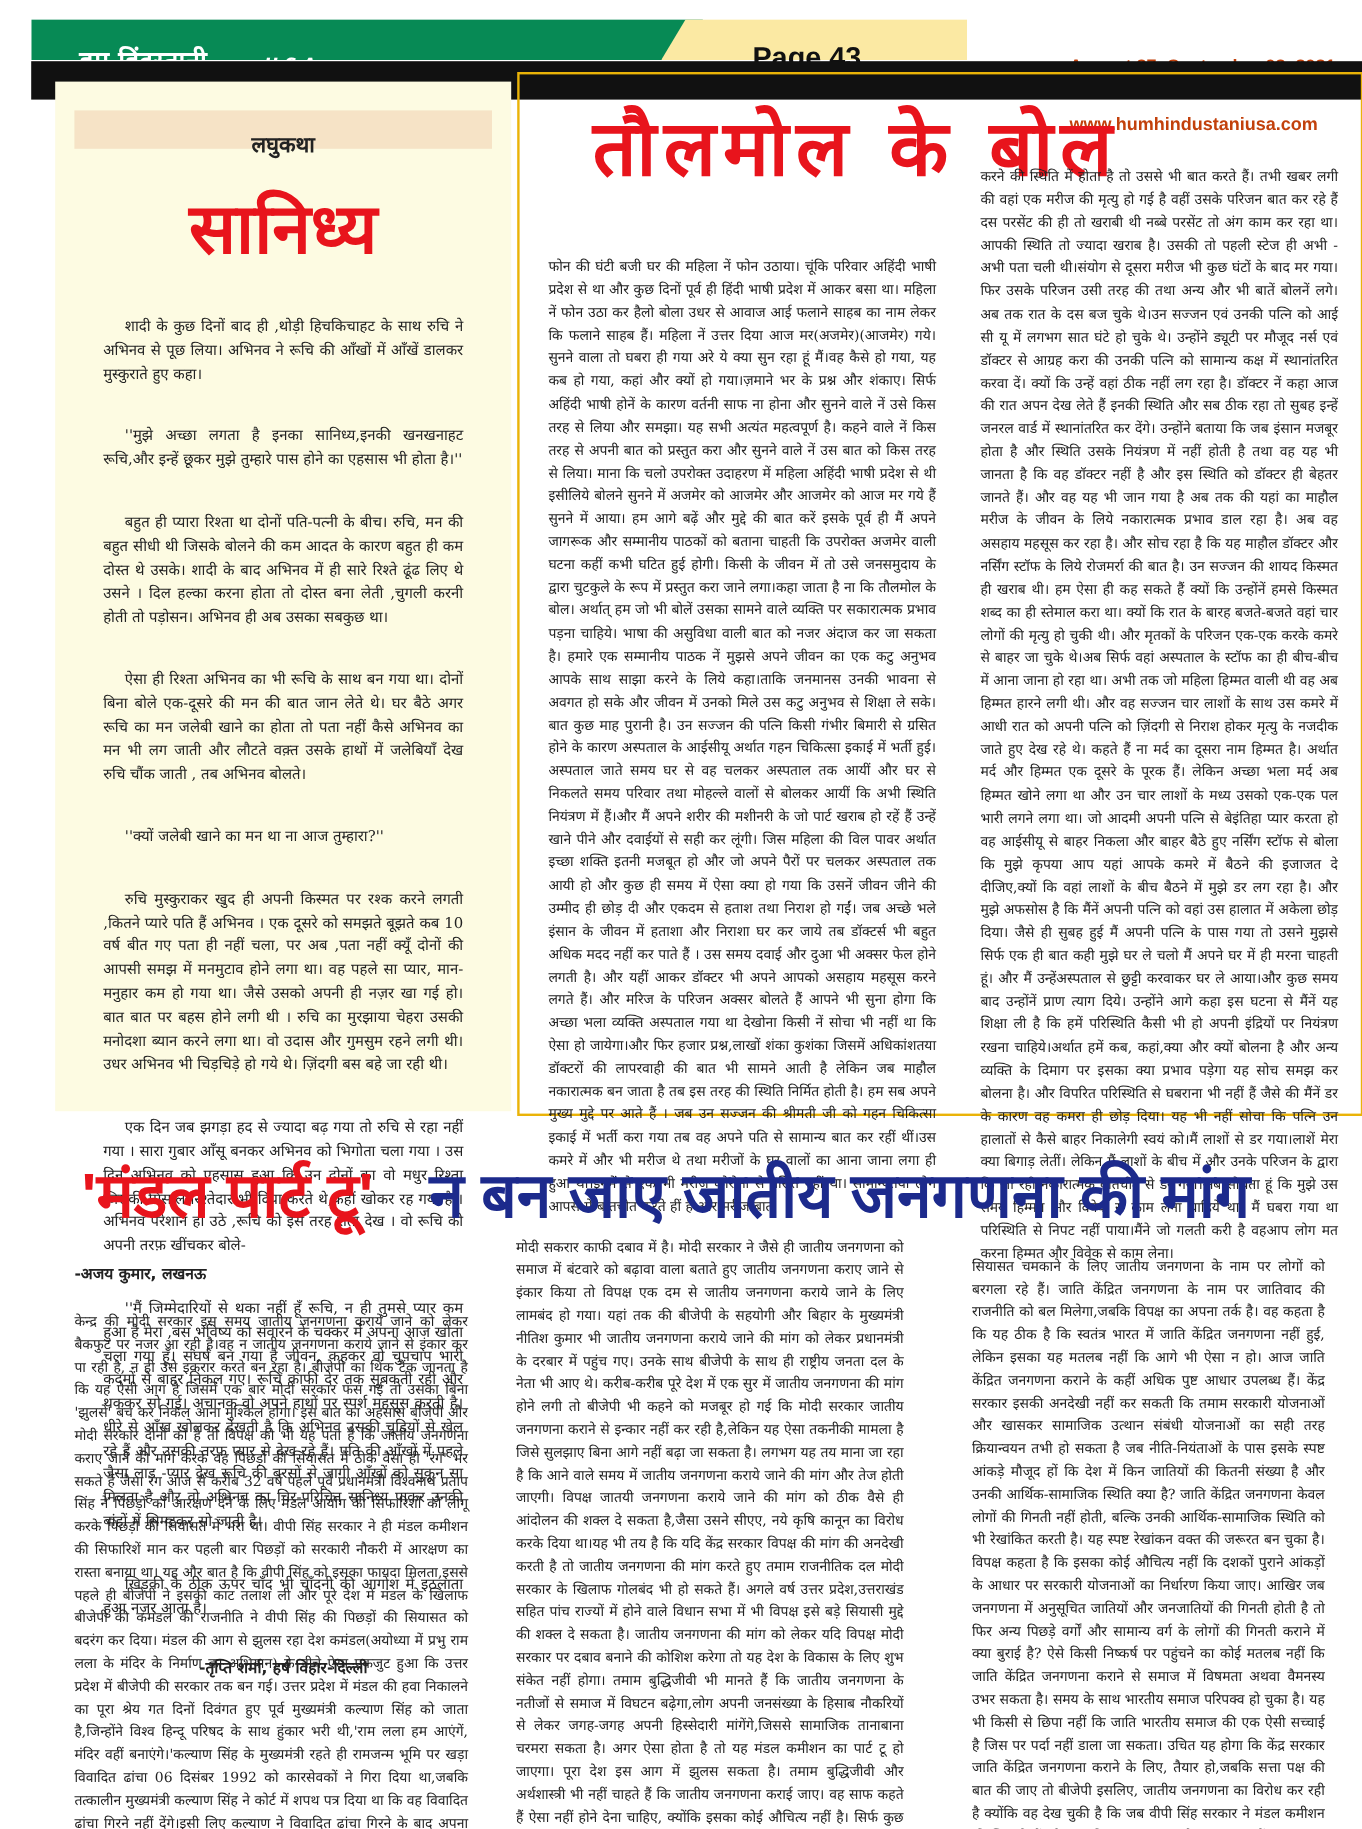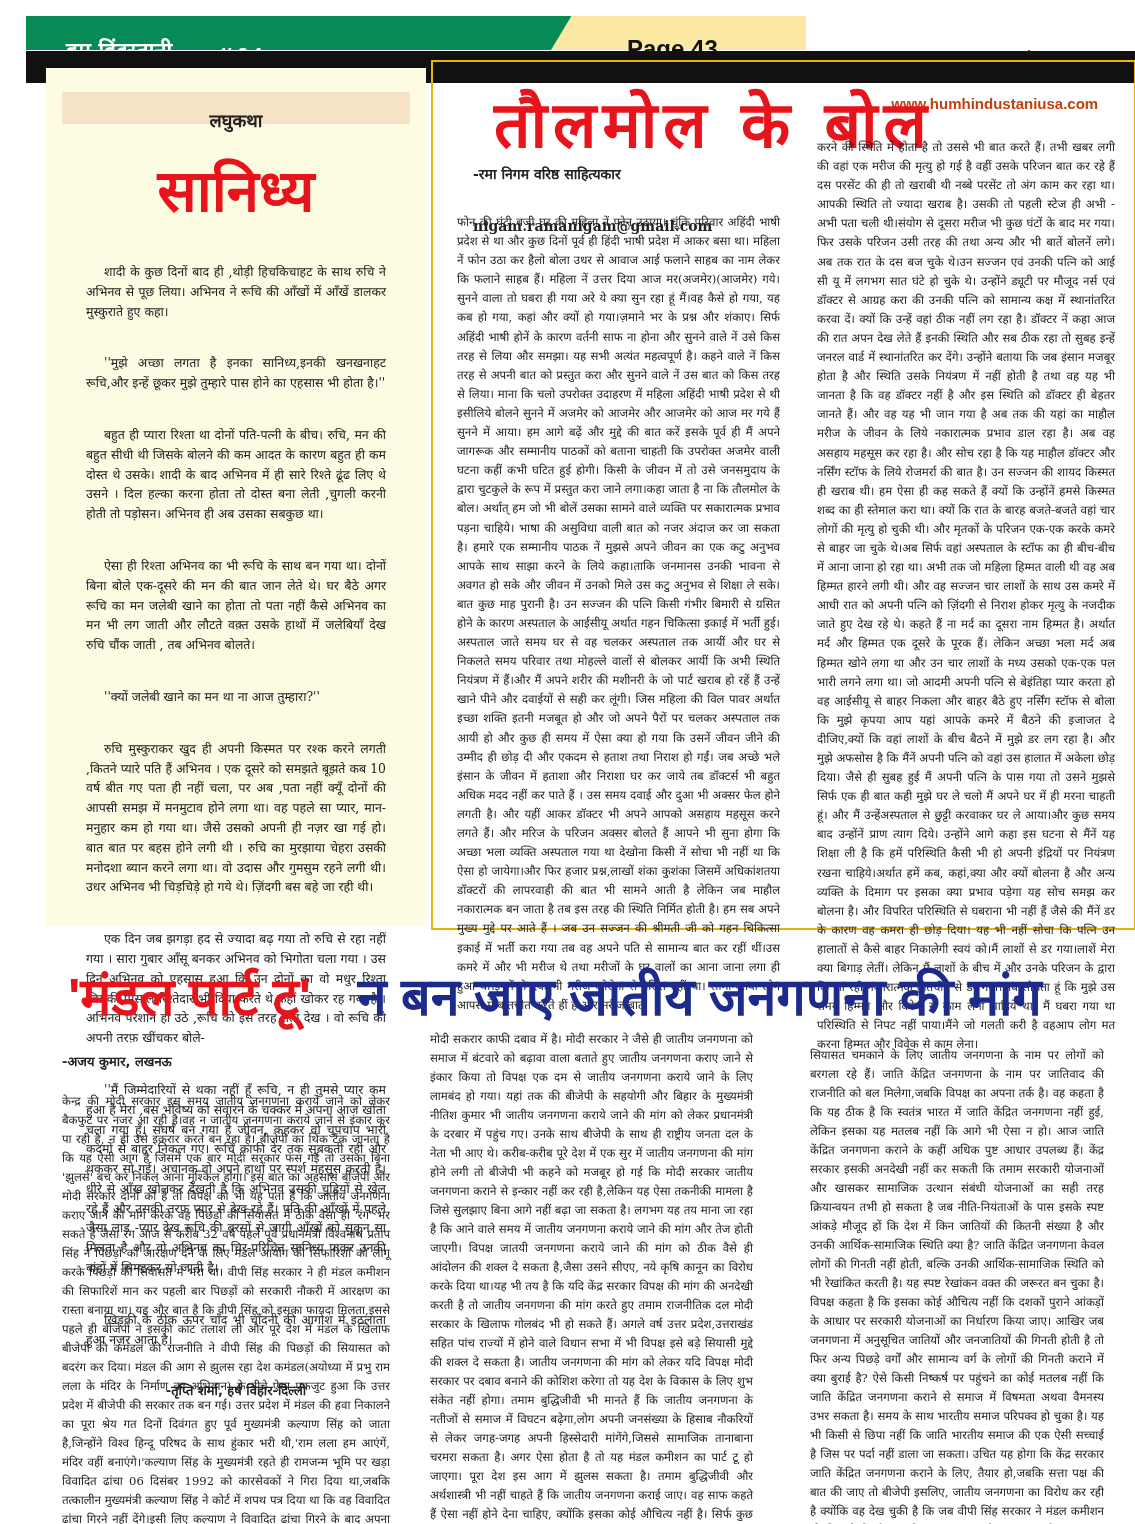--- a/index.html
+++ b/index.html
@@ -62,24 +62,20 @@
     <p>रुचि मुस्कुराकर खुद ही अपनी किस्मत पर रश्क करने लगती ,कितने प्यारे पति हैं अभिनव । एक दूसरे को समझते बूझते कब 10 वर्ष बीत गए पता ही नहीं चला, पर अब ,पता नहीं क्यूँ दोनों की आपसी समझ में मनमुटाव होने लगा था। वह पहले सा प्यार, मान-मनुहार कम हो गया था। जैसे उसको अपनी ही नज़र खा गई हो। बात बात पर बहस होने लगी थी । रुचि का मुरझाया चेहरा उसकी मनोदशा ब्यान करने लगा था। वो उदास और गुमसुम रहने लगी थी। उधर अभिनव भी चिड़चिड़े हो गये थे। ज़िंदगी बस बहे जा रही थी।</p>
     <p>एक दिन जब झगड़ा हद से ज्यादा बढ़ गया तो रुचि से रहा नहीं गया । सारा गुबार आँसू बनकर अभिनव को भिगोता चला गया । उस दिन अभिनव को एहसास हुआ कि उन दोनों का वो मधुर रिश्ता जिसकी मिसाल रिश्तेदार भी दिया करते थे,कहीं खोकर रह गया है । अभिनव परेशान हो उठे ,रूचि को इस तरह रोता देख । वो रूचि को अपनी तरफ़ खींचकर बोले-</p>
     <p>''मैं जिम्मेदारियों से थका नहीं हूँ रूचि, न ही तुमसे प्यार कम हुआ है मेरा ,बस भविष्य को संवारने के चक्कर में अपना आज खोता चला गया हूँ। संघर्ष बन गया है जीवन, कहकर वो चुपचाप भारी कदमों से बाहर निकल गए। रूचि काफी देर तक सुबकती रही और थककर सो गई। अचानक वो अपने हाथों पर स्पर्श महसूस करती है।धीरे से आँख खोलकर देखती है कि अभिनव उसकी चूड़ियों से खेल रहे हैं और उसकी तरफ़ प्यार से देख रहे हैं। पति की आँखों में पहले जैसा लाड़ -प्यार देख रूचि की बरसों से जागी आँखों को सुकून सा मिलता है और वो अभिनव का चिर-परिचित सानिध्य पाकर उनकी बांहों में सिमटकर सो जाती है।</p>
     <p>खिड़की के ठीक ऊपर चाँद भी चाँदनी की आगोश में इठलाता हुआ नज़र आता है।</p>
     <div class="sauthor">-तृप्ति शर्मा, हर्ष विहार-दिल्ली</div>
   </div>
 </div>
 
 <div class="box">
   <div class="btitle">तौलमोल के बोल</div>
-  <div class="byline">
-    <div>-रमा निगम वरिष्ठ साहित्यकार</div>
-    <div>nigam.ramanigam@gmail.com</div>
-  </div>
   <div class="col col2">फोन की घंटी बजी घर की महिला नें फोन उठाया। चूंकि परिवार अहिंदी भाषी प्रदेश से था और कुछ दिनों पूर्व ही हिंदी भाषी प्रदेश में आकर बसा था। महिला नें फोन उठा कर हैलो बोला उधर से आवाज आई फलाने साहब का नाम लेकर कि फलाने साहब हैं। महिला नें उत्तर दिया आज मर(अजमेर)(आजमेर) गये।सुनने वाला तो घबरा ही गया अरे ये क्या सुन रहा हूं मैं।वह कैसे हो गया, यह कब हो गया, कहां और क्यों हो गया।ज़माने भर के प्रश्न और शंकाए। सिर्फ अहिंदी भाषी होनें के कारण वर्तनी साफ ना होना और सुनने वाले नें उसे किस तरह से लिया और समझा। यह सभी अत्यंत महत्वपूर्ण है। कहने वाले नें किस तरह से अपनी बात को प्रस्तुत करा और सुनने वाले नें उस बात को किस तरह से लिया। माना कि चलो उपरोक्त उदाहरण में महिला अहिंदी भाषी प्रदेश से थी इसीलिये बोलने सुनने में अजमेर को आजमेर और आजमेर को आज मर गये हैं सुनने में आया। हम आगे बढ़ें और मुद्दे की बात करें इसके पूर्व ही मैं अपने जागरूक और सम्मानीय पाठकों को बताना चाहती कि उपरोक्त अजमेर वाली घटना कहीं कभी घटित हुई होगी। किसी के जीवन में तो उसे जनसमुदाय के द्वारा चुटकुले के रूप में प्रस्तुत करा जाने लगा।कहा जाता है ना कि तौलमोल के बोल। अर्थात् हम जो भी बोलें उसका सामने वाले व्यक्ति पर सकारात्मक प्रभाव पड़ना चाहिये। भाषा की असुविधा वाली बात को नजर अंदाज कर जा सकता है। हमारे एक सम्मानीय पाठक नें मुझसे अपने जीवन का एक कटु अनुभव आपके साथ साझा करने के लिये कहा।ताकि जनमानस उनकी भावना से अवगत हो सके और जीवन में उनको मिले उस कटु अनुभव से शिक्षा ले सके। बात कुछ माह पुरानी है। उन सज्जन की पत्नि किसी गंभीर बिमारी से ग्रसित होने के कारण अस्पताल के आईसीयू अर्थात गहन चिकित्सा इकाई में भर्ती हुई। अस्पताल जाते समय घर से वह चलकर अस्पताल तक आयीं और घर से निकलते समय परिवार तथा मोहल्ले वालों से बोलकर आयीं कि अभी स्थिति नियंत्रण में हैं।और मैं अपने शरीर की मशीनरी के जो पार्ट खराब हो रहें हैं उन्हें खाने पीने और दवाईयों से सही कर लूंगी। जिस महिला की विल पावर अर्थात इच्छा शक्ति इतनी मजबूत हो और जो अपने पैरों पर चलकर अस्पताल तक आयी हो और कुछ ही समय में ऐसा क्या हो गया कि उसनें जीवन जीने की उम्मीद ही छोड़ दी और एकदम से हताश तथा निराश हो गईं। जब अच्छे भले इंसान के जीवन में हताशा और निराशा घर कर जाये तब डॉक्टर्स भी बहुत अधिक मदद नहीं कर पाते हैं । उस समय दवाई और दुआ भी अक्सर फेल होने लगती है। और यहीं आकर डॉक्टर भी अपने आपको असहाय महसूस करने लगते हैं। और मरिज के परिजन अक्सर बोलते हैं आपने भी सुना होगा कि अच्छा भला व्यक्ति अस्पताल गया था देखोना किसी नें सोचा भी नहीं था कि ऐसा हो जायेगा।और फिर हजार प्रश्न,लाखों शंका कुशंका जिसमें अधिकांशतया डॉक्टरों की लापरवाही की बात भी सामने आती है लेकिन जब माहौल नकारात्मक बन जाता है तब इस तरह की स्थिति निर्मित होती है। हम सब अपने मुख्य मुद्दे पर आते हैं । जब उन सज्जन की श्रीमती जी को गहन चिकित्सा इकाई में भर्ती करा गया तब वह अपने पति से सामान्य बात कर रहीं थीं।उस कमरे में और भी मरीज थे तथा मरीजों के घर वालों का आना जाना लगा ही हुआ था।इनमें से एक भी मरीज कोरोना से ग्रसित नहीं था। सामान्यतया लोग आपस में बातचीत करते हीं हैं और मरीज बात</div>
   <div class="col col3">करने की स्थिति में होता है तो उससे भी बात करते हैं। तभी खबर लगी की वहां एक मरीज की मृत्यु हो गई है वहीं उसके परिजन बात कर रहे हैं दस परसेंट की ही तो खराबी थी नब्बे परसेंट तो अंग काम कर रहा था।आपकी स्थिति तो ज्यादा खराब है। उसकी तो पहली स्टेज ही अभी - अभी पता चली थी।संयोग से दूसरा मरीज भी कुछ घंटों के बाद मर गया। फिर उसके परिजन उसी तरह की तथा अन्य और भी बातें बोलनें लगे। अब तक रात के दस बज चुके थे।उन सज्जन एवं उनकी पत्नि को आई सी यू में लगभग सात घंटे हो चुके थे। उन्होंने ड्यूटी पर मौजूद नर्स एवं डॉक्टर से आग्रह करा की उनकी पत्नि को सामान्य कक्ष में स्थानांतरित करवा दें। क्यों कि उन्हें वहां ठीक नहीं लग रहा है। डॉक्टर नें कहा आज की रात अपन देख लेते हैं इनकी स्थिति और सब ठीक रहा तो सुबह इन्हें जनरल वार्ड में स्थानांतरित कर देंगे। उन्होंने बताया कि जब इंसान मजबूर होता है और स्थिति उसके नियंत्रण में नहीं होती है तथा वह यह भी जानता है कि वह डॉक्टर नहीं है और इस स्थिति को डॉक्टर ही बेहतर जानते हैं। और वह यह भी जान गया है अब तक की यहां का माहौल मरीज के जीवन के लिये नकारात्मक प्रभाव डाल रहा है। अब वह असहाय महसूस कर रहा है। और सोच रहा है कि यह माहौल डॉक्टर और नर्सिंग स्टॉफ के लिये रोजमर्रा की बात है। उन सज्जन की शायद किस्मत ही खराब थी। हम ऐसा ही कह सकते हैं क्यों कि उन्होंनें हमसे किस्मत शब्द का ही स्तेमाल करा था। क्यों कि रात के बारह बजते-बजते वहां चार लोगों की मृत्यु हो चुकी थी। और मृतकों के परिजन एक-एक करके कमरे से बाहर जा चुके थे।अब सिर्फ वहां अस्पताल के स्टॉफ का ही बीच-बीच में आना जाना हो रहा था। अभी तक जो महिला हिम्मत वाली थी वह अब हिम्मत हारने लगी थी। और वह सज्जन चार लाशों के साथ उस कमरे में आधी रात को अपनी पत्नि को ज़िंदगी से निराश होकर मृत्यु के नजदीक जाते हुए देख रहे थे। कहते हैं ना मर्द का दूसरा नाम हिम्मत है। अर्थात मर्द और हिम्मत एक दूसरे के पूरक हैं। लेकिन अच्छा भला मर्द अब हिम्मत खोने लगा था और उन चार लाशों के मध्य उसको एक-एक पल भारी लगने लगा था। जो आदमी अपनी पत्नि से बेइंतिहा प्यार करता हो वह आईसीयू से बाहर निकला और बाहर बैठे हुए नर्सिंग स्टॉफ से बोला कि मुझे कृपया आप यहां आपके कमरे में बैठने की इजाजत दे दीजिए,क्यों कि वहां लाशों के बीच बैठने में मुझे डर लग रहा है। और मुझे अफसोस है कि मैंनें अपनी पत्नि को वहां उस हालात में अकेला छोड़ दिया। जैसे ही सुबह हुई मैं अपनी पत्नि के पास गया तो उसने मुझसे सिर्फ एक ही बात कही मुझे घर ले चलो मैं अपने घर में ही मरना चाहती हूं। और मैं उन्हेंअस्पताल से छुट्टी करवाकर घर ले आया।और कुछ समय बाद उन्होंनें प्राण त्याग दिये। उन्होंने आगे कहा इस घटना से मैंनें यह शिक्षा ली है कि हमें परिस्थिति कैसी भी हो अपनी इंद्रियों पर नियंत्रण रखना चाहिये।अर्थात हमें कब, कहां,क्या और क्यों बोलना है और अन्य व्यक्ति के दिमाग पर इसका क्या प्रभाव पड़ेगा यह सोच समझ कर बोलना है। और विपरित परिस्थिति से घबराना भी नहीं हैं जैसे की मैंनें डर के कारण वह कमरा ही छोड़ दिया। यह भी नहीं सोचा कि पत्नि उन हालातों से कैसे बाहर निकालेगी स्वयं को।मैं लाशों से डर गया।लाशें मेरा क्या बिगाड़ लेतीं। लेकिन मैं लाशों के बीच में और उनके परिजन के द्वारा कि जा रही नकारात्मक बातचीत से डर गया।अब सोचता हूं कि मुझे उस समय हिम्मत और विवेक से काम लेना चाहिये था। मैं घबरा गया था परिस्थिति से निपट नहीं पाया।मैंने जो गलती करी है वहआप लोग मत करना हिम्मत और विवेक से काम लेना।</div>
 </div>
 
 <div class="headline"><span class="red">'मंडल पार्ट टू'</span> <span class="blue">न बन जाए जातीय जनगणना की मांग</span></div>
 <div class="aname">-अजय कुमार, लखनऊ</div>
 <div class="bcol bc1">केन्द्र की मोदी सरकार इस समय जातीय जनगणना कराये जाने को लेकर बैकफुट पर नजर आ रही है।वह न जातीय जनगणना कराये जाने से इंकार कर पा रही है, न ही उसे इकरार करते बन रहा है। बीजेपी का थिंक टैंक जानता है कि यह ऐसी आग है जिसमें एक बार मोदी सरकार फंस गई तो उसका बिना 'झुलसे' बच कर निकल आना मुश्किल होगा। इस बात का अहसास बीजेपी और मोदी सरकार दोनों को है तो विपक्ष को भी यह पता है कि जातीय जनगणना कराए जाने की मांग करके वह पिछड़ों की सियासत में ठीक वैसा ही 'रंग' भर सकते हैं जैसा रंग आज से करीब 32 वर्ष पहले पूर्व प्रधानमंत्री विश्वनाथ प्रताप सिंह ने पिछड़ों को आरक्षण देने के लिए मंडल आयोग की सिफारिशों को लागू करके पिछड़ों की सियासत में भरा था। वीपी सिंह सरकार ने ही मंडल कमीशन की सिफारिशें मान कर पहली बार पिछड़ों को सरकारी नौकरी में आरक्षण का रास्ता बनाया था। यह और बात है कि वीपी सिंह को इसका फायदा मिलता,इससे पहले ही बीजेपी ने इसकी काट तलाश ली और पूरे देश में मंडल के खिलाफ बीजेपी की कमंडल की राजनीति ने वीपी सिंह की पिछड़ों की सियासत को बदरंग कर दिया। मंडल की आग से झुलस रहा देश कमंडल(अयोध्या में प्रभु राम लला के मंदिर के निर्माण का अभियान) के नीचे ऐसा एकजुट हुआ कि उत्तर प्रदेश में बीजेपी की सरकार तक बन गई। उत्तर प्रदेश में मंडल की हवा निकालने का पूरा श्रेय गत दिनों दिवंगत हुए पूर्व मुख्यमंत्री कल्याण सिंह को जाता है,जिन्होंने विश्व हिन्दू परिषद के साथ हुंकार भरी थी,'राम लला हम आएंगें, मंदिर वहीं बनाएंगे।'कल्याण सिंह के मुख्यमंत्री रहते ही रामजन्म भूमि पर खड़ा विवादित ढांचा 06 दिसंबर 1992 को कारसेवकों ने गिरा दिया था,जबकि तत्कालीन मुख्यमंत्री कल्याण सिंह ने कोर्ट में शपथ पत्र दिया था कि वह विवादित ढांचा गिरने नहीं देंगे।इसी लिए कल्याण ने विवादित ढांचा गिरने के बाद अपना इस्तीफा भी दे दिया था। बहरहाल, बात आज के हालात की कि जाए तो इस समय</div>
 <div class="bcol bc2">मोदी सकरार काफी दबाव में है। मोदी सरकार ने जैसे ही जातीय जनगणना को समाज में बंटवारे को बढ़ावा वाला बताते हुए जातीय जनगणना कराए जाने से इंकार किया तो विपक्ष एक दम से जातीय जनगणना कराये जाने के लिए लामबंद हो गया। यहां तक की बीजेपी के सहयोगी और बिहार के मुख्यमंत्री नीतिश कुमार भी जातीय जनगणना कराये जाने की मांग को लेकर प्रधानमंत्री के दरबार में पहुंच गए। उनके साथ बीजेपी के साथ ही राष्ट्रीय जनता दल के नेता भी आए थे। करीब-करीब पूरे देश में एक सुर में जातीय जनगणना की मांग होने लगी तो बीजेपी भी कहने को मजबूर हो गई कि मोदी सरकार जातीय जनगणना कराने से इन्कार नहीं कर रही है,लेकिन यह ऐसा तकनीकी मामला है जिसे सुलझाए बिना आगे नहीं बढ़ा जा सकता है। लगभग यह तय माना जा रहा है कि आने वाले समय में जातीय जनगणना कराये जाने की मांग और तेज होती जाएगी। विपक्ष जातयी जनगणना कराये जाने की मांग को ठीक वैसे ही आंदोलन की शक्ल दे सकता है,जैसा उसने सीएए, नये कृषि कानून का विरोध करके दिया था।यह भी तय है कि यदि केंद्र सरकार विपक्ष की मांग की अनदेखी करती है तो जातीय जनगणना की मांग करते हुए तमाम राजनीतिक दल मोदी सरकार के खिलाफ गोलबंद भी हो सकते हैं। अगले वर्ष उत्तर प्रदेश,उत्तराखंड सहित पांच राज्यों में होने वाले विधान सभा में भी विपक्ष इसे बड़े सियासी मुद्दे की शक्ल दे सकता है। जातीय जनगणना की मांग को लेकर यदि विपक्ष मोदी सरकार पर दबाव बनाने की कोशिश करेगा तो यह देश के विकास के लिए शुभ संकेत नहीं होगा। तमाम बुद्धिजीवी भी मानते हैं कि जातीय जनगणना के नतीजों से समाज में विघटन बढ़ेगा,लोग अपनी जनसंख्या के हिसाब नौकरियों से लेकर जगह-जगह अपनी हिस्सेदारी मांगेंगे,जिससे सामाजिक तानाबाना चरमरा सकता है। अगर ऐसा होता है तो यह मंडल कमीशन का पार्ट टू हो जाएगा। पूरा देश इस आग में झुलस सकता है। तमाम बुद्धिजीवी और अर्थशास्त्री भी नहीं चाहते हैं कि जातीय जनगणना कराई जाए। वह साफ कहते हैं ऐसा नहीं होने देना चाहिए, क्योंकि इसका कोई औचित्य नहीं है। सिर्फ कुछ राजनैतिक दल अपनी</div>
 <div class="bcol bc3">
   <div>सियासत चमकाने के लिए जातीय जनगणना के नाम पर लोगों को बरगला रहे हैं। जाति केंद्रित जनगणना के नाम पर जातिवाद की राजनीति को बल मिलेगा,जबकि विपक्ष का अपना तर्क है। वह कहता है कि यह ठीक है कि स्वतंत्र भारत में जाति केंद्रित जनगणना नहीं हुई, लेकिन इसका यह मतलब नहीं कि आगे भी ऐसा न हो। आज जाति केंद्रित जनगणना कराने के कहीं अधिक पुष्ट आधार उपलब्ध हैं। केंद्र सरकार इसकी अनदेखी नहीं कर सकती कि तमाम सरकारी योजनाओं और खासकर सामाजिक उत्थान संबंधी योजनाओं का सही तरह क्रियान्वयन तभी हो सकता है जब नीति-नियंताओं के पास इसके स्पष्ट आंकड़े मौजूद हों कि देश में किन जातियों की कितनी संख्या है और उनकी आर्थिक-सामाजिक स्थिति क्या है? जाति केंद्रित जनगणना केवल लोगों की गिनती नहीं होती, बल्कि उनकी आर्थिक-सामाजिक स्थिति को भी रेखांकित करती है। यह स्पष्ट रेखांकन वक्त की जरूरत बन चुका है। विपक्ष कहता है कि इसका कोई औचित्य नहीं कि दशकों पुराने आंकड़ों के आधार पर सरकारी योजनाओं का निर्धारण किया जाए। आखिर जब जनगणना में अनुसूचित जातियों और जनजातियों की गिनती होती है तो फिर अन्य पिछड़े वर्गों और सामान्य वर्ग के लोगों की गिनती कराने में क्या बुराई है? ऐसे किसी निष्कर्ष पर पहुंचने का कोई मतलब नहीं कि जाति केंद्रित जनगणना कराने से समाज में विषमता अथवा वैमनस्य उभर सकता है। समय के साथ भारतीय समाज परिपक्व हो चुका है। यह भी किसी से छिपा नहीं कि जाति भारतीय समाज की एक ऐसी सच्चाई है जिस पर पर्दा नहीं डाला जा सकता। उचित यह होगा कि केंद्र सरकार जाति केंद्रित जनगणना कराने के लिए, तैयार हो,जबकि सत्ता पक्ष की बात की जाए तो बीजेपी इसलिए, जातीय जनगणना का विरोध कर रही है क्योंकि वह देख चुकी है कि जब वीपी सिंह सरकार ने मंडल कमीशन की सिफारिशों को लागू किया था,तब पूरा देश इस आग में झुलस गया था, पिछड़ों, दलितों और सवर्ण के बीच आपस में तलवारें खिंच गई थीं। इसी लिए बीजेपी को लगता है कि जातीय जनगणना कराया जाना देश के लिए मंडल टू साबित हो सकता है।</div>

